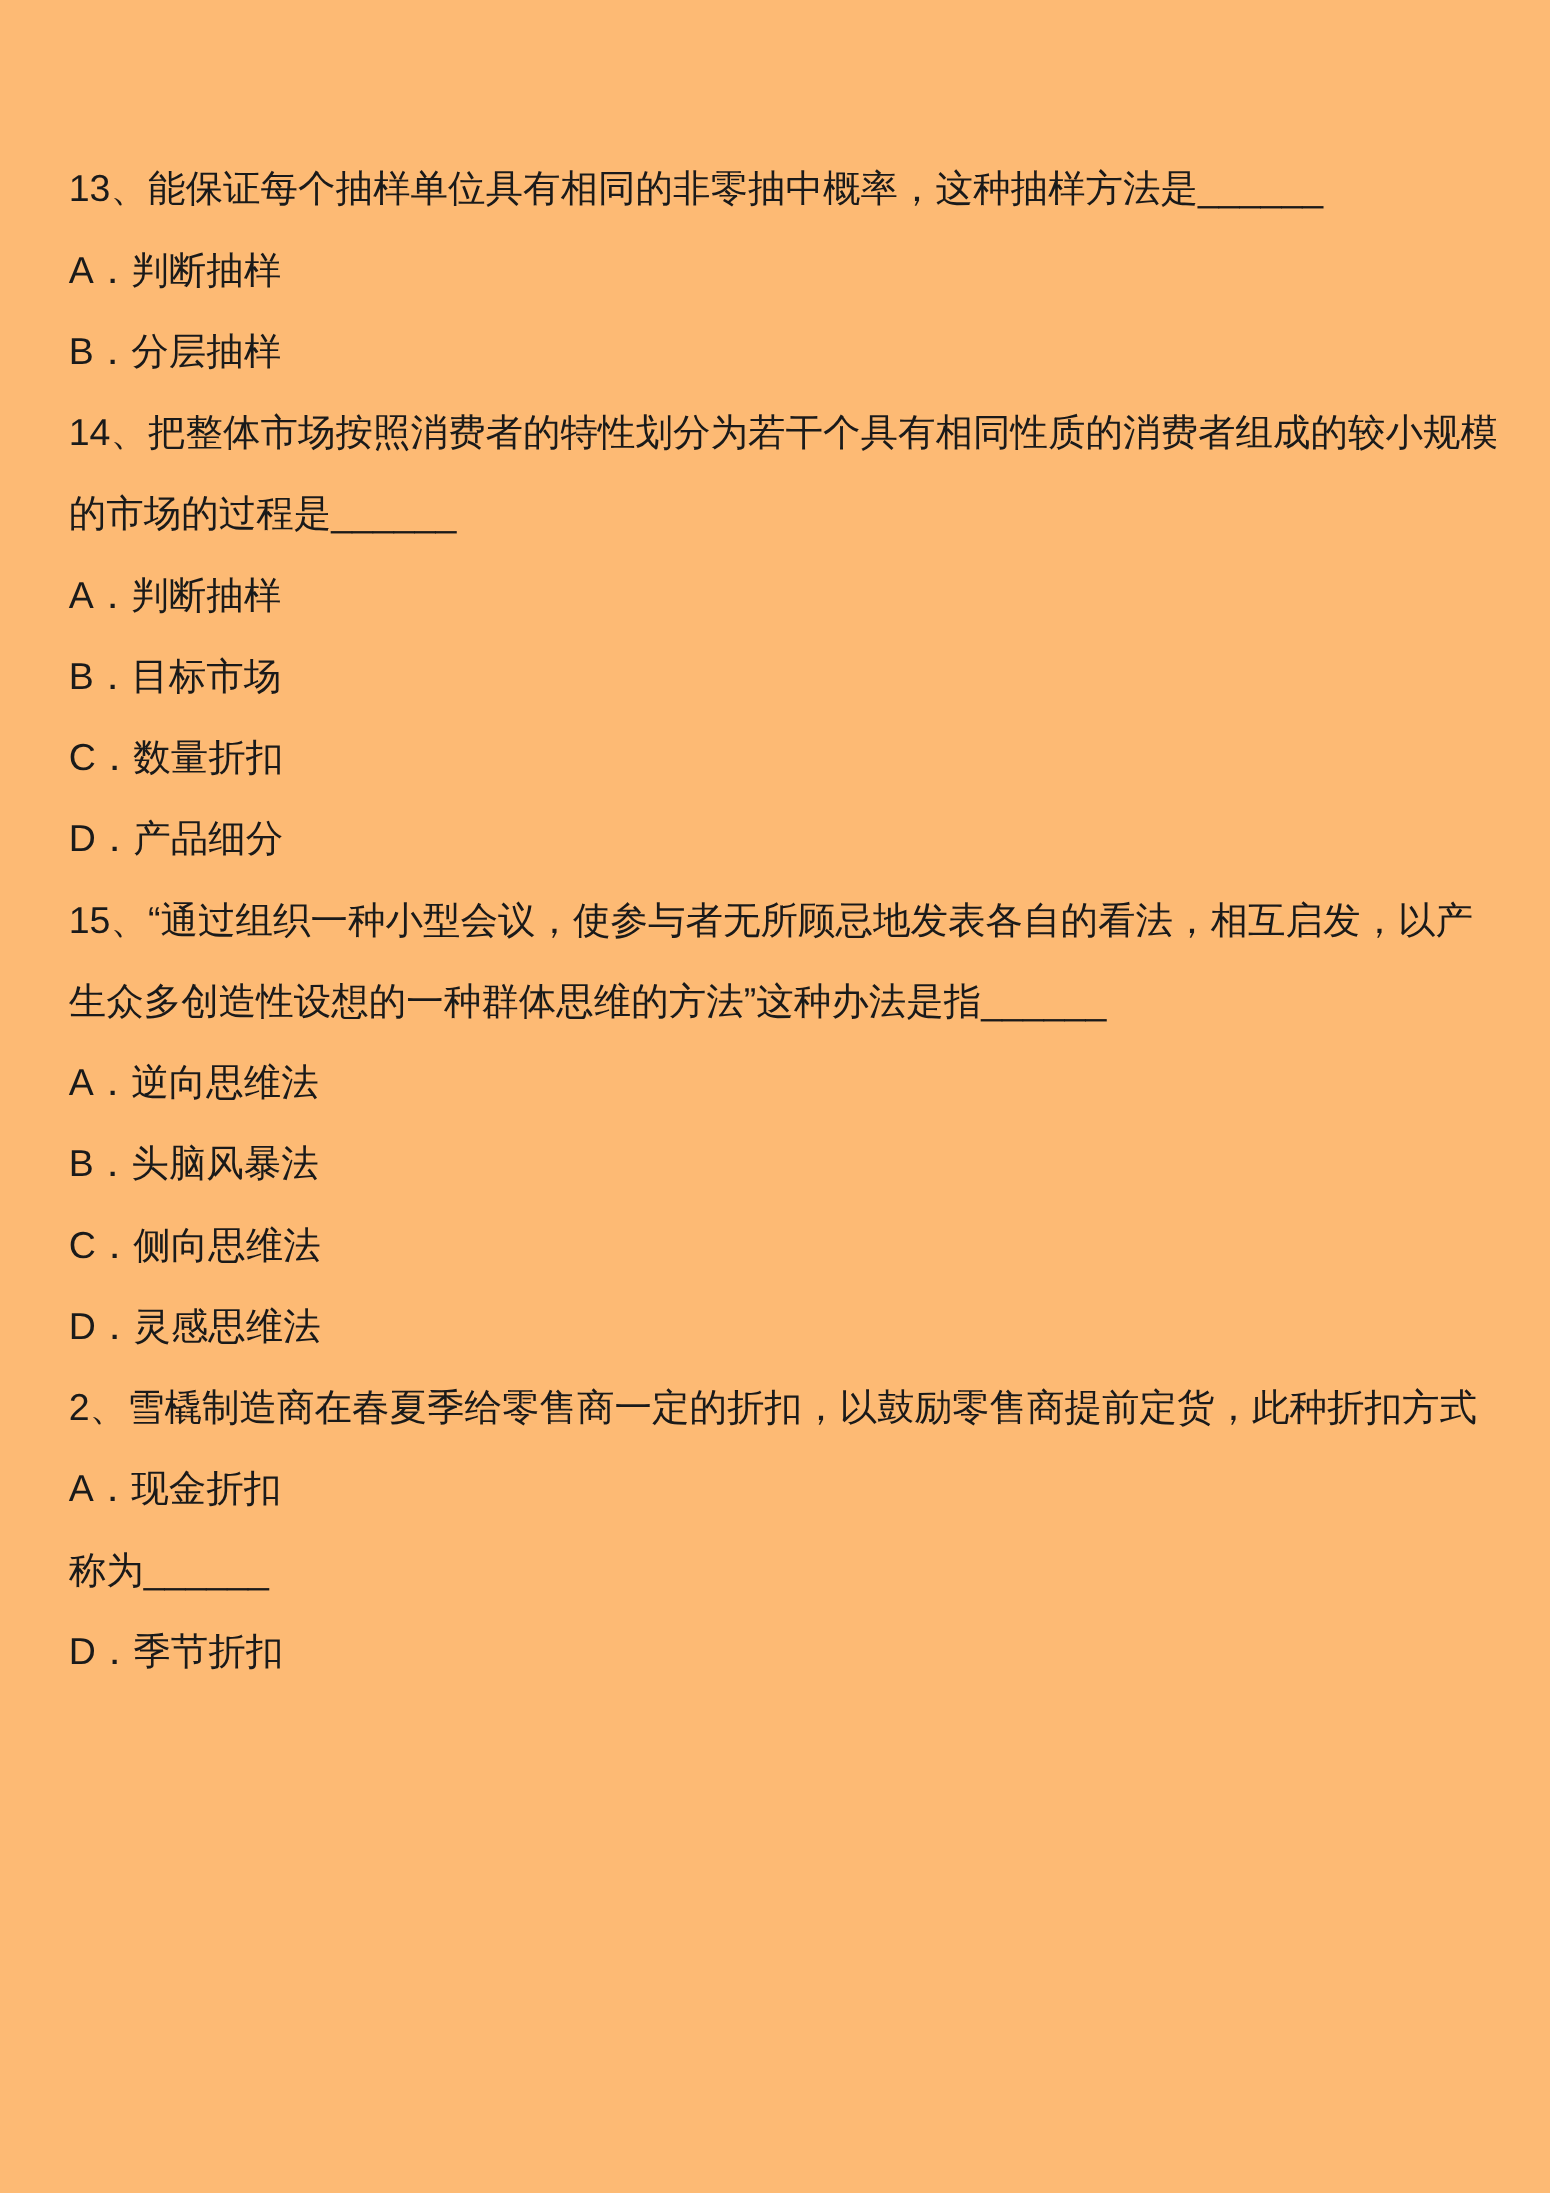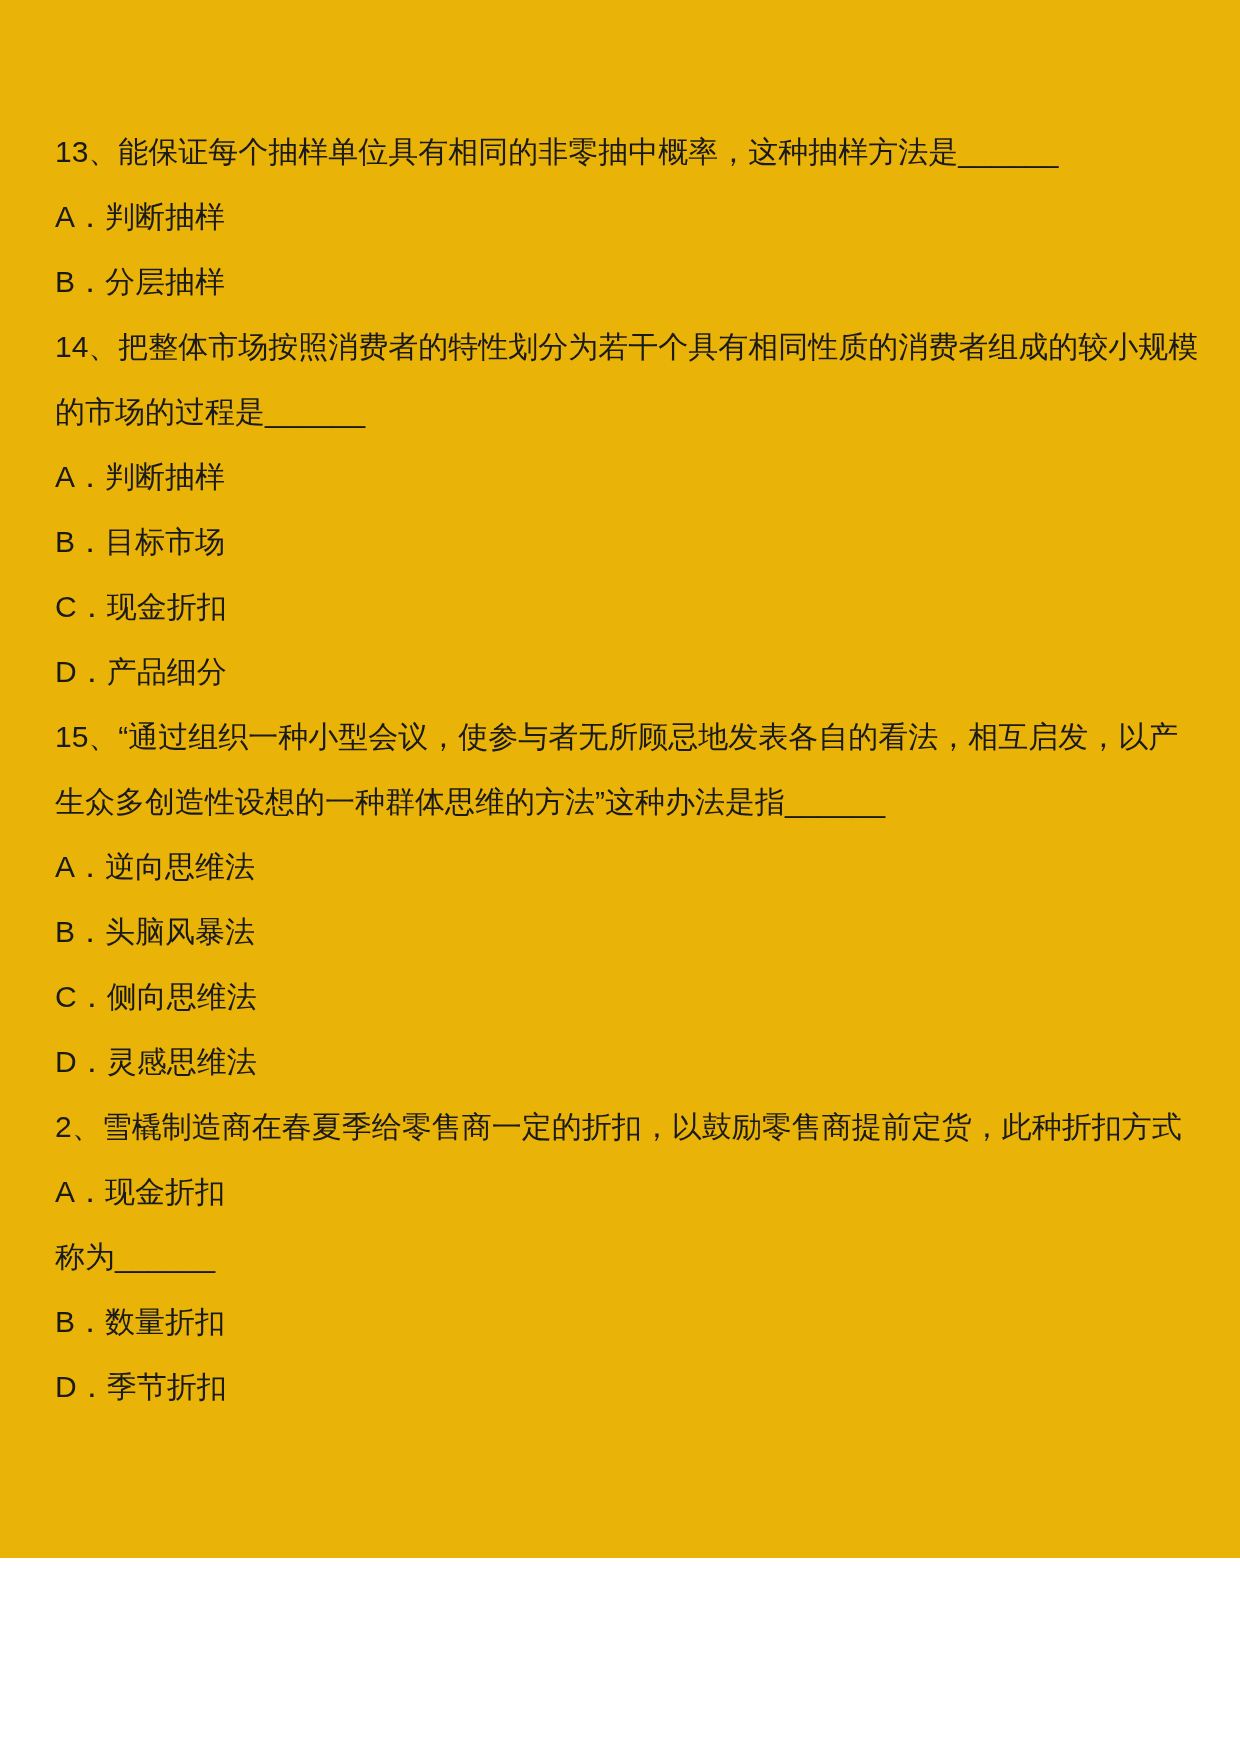--- a/index.html
+++ b/index.html
@@ -3,22 +3,22 @@
 <meta charset="utf-8">
 <style>
   html, body {
     margin: 0;
     padding: 0;
     background: #ffffff;
   }
   .page {
     position: relative;
     width: 1240px;
-    height: 1558px;
-    background: #eab308;
+    height: 1754px;
+    background: #fdba74;
     overflow: hidden;
     font-family: "Liberation Sans", "DejaVu Sans", sans-serif;
     color: #1a1a1a;
   }
   .content {
     padding: 119px 40px 0 55px;
   }
   .doc-line {
     margin: 0;
     height: 65px;
@@ -42,35 +42,34 @@
       <p class="doc-line">13、能保证每个抽样单位具有相同的非零抽中概率，这种抽样方法是______</p>
       <p class="doc-line">A．判断抽样</p>
       <p class="doc-line">B．分层抽样</p>
     </div>
 
     <div class="question-block">
       <p class="doc-line">14、把整体市场按照消费者的特性划分为若干个具有相同性质的消费者组成的较小规模</p>
       <p class="doc-line">的市场的过程是______</p>
       <p class="doc-line">A．判断抽样</p>
       <p class="doc-line">B．目标市场</p>
-      <p class="doc-line">C．现金折扣</p>
+      <p class="doc-line">C．数量折扣</p>
       <p class="doc-line">D．产品细分</p>
     </div>
 
     <div class="question-block">
       <p class="doc-line">15、“通过组织一种小型会议，使参与者无所顾忌地发表各自的看法，相互启发，以产</p>
       <p class="doc-line">生众多创造性设想的一种群体思维的方法”这种办法是指______</p>
       <p class="doc-line">A．逆向思维法</p>
       <p class="doc-line">B．头脑风暴法</p>
       <p class="doc-line">C．侧向思维法</p>
       <p class="doc-line">D．灵感思维法</p>
     </div>
 
     <div class="question-block">
       <p class="doc-line">2、雪橇制造商在春夏季给零售商一定的折扣，以鼓励零售商提前定货，此种折扣方式</p>
       <p class="doc-line">A．现金折扣</p>
       <p class="doc-line">称为______</p>
-      <p class="doc-line">B．数量折扣</p>
       <p class="doc-line">D．季节折扣</p>
     </div>
 
   </div>
 </div>
 
 </body></html>

